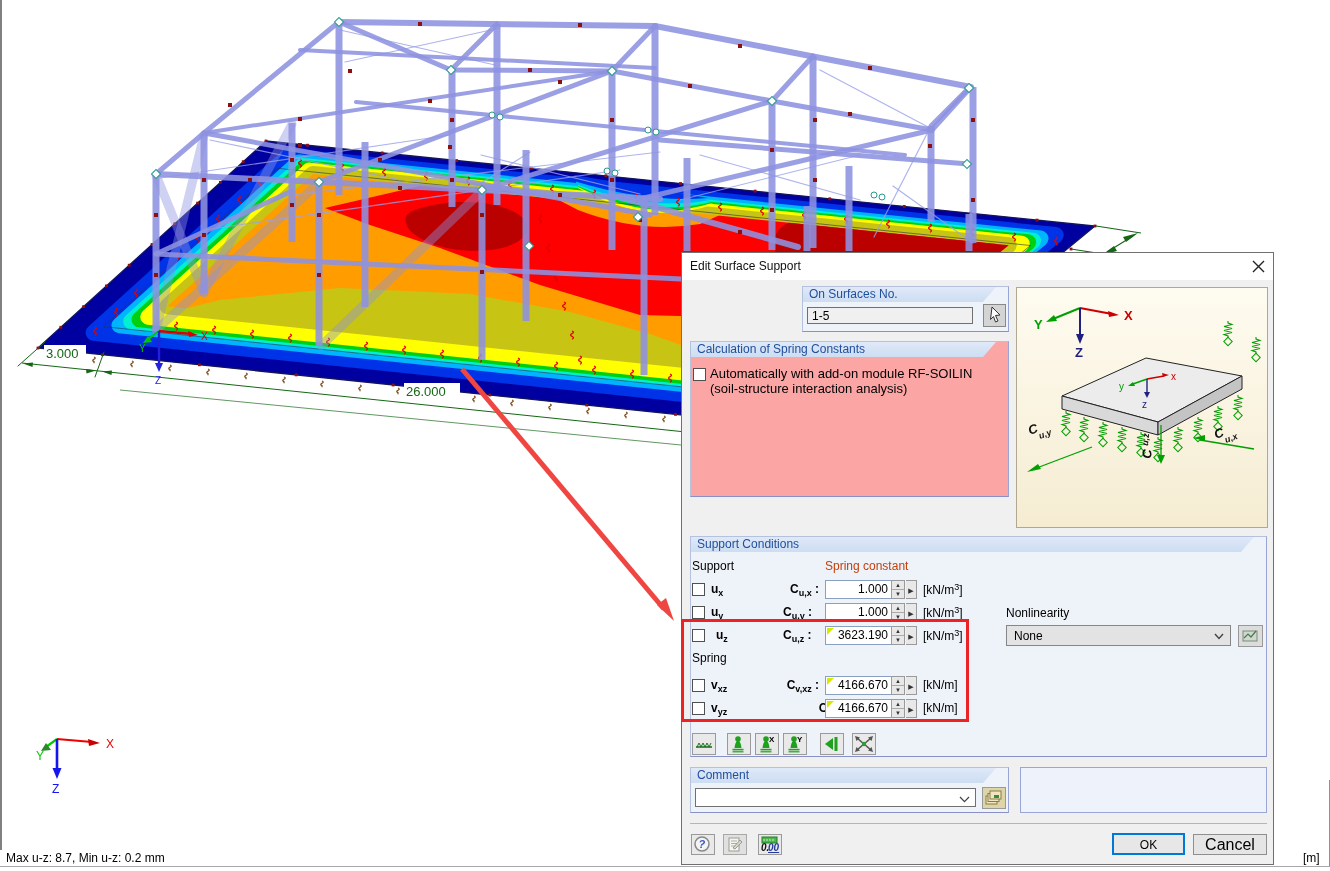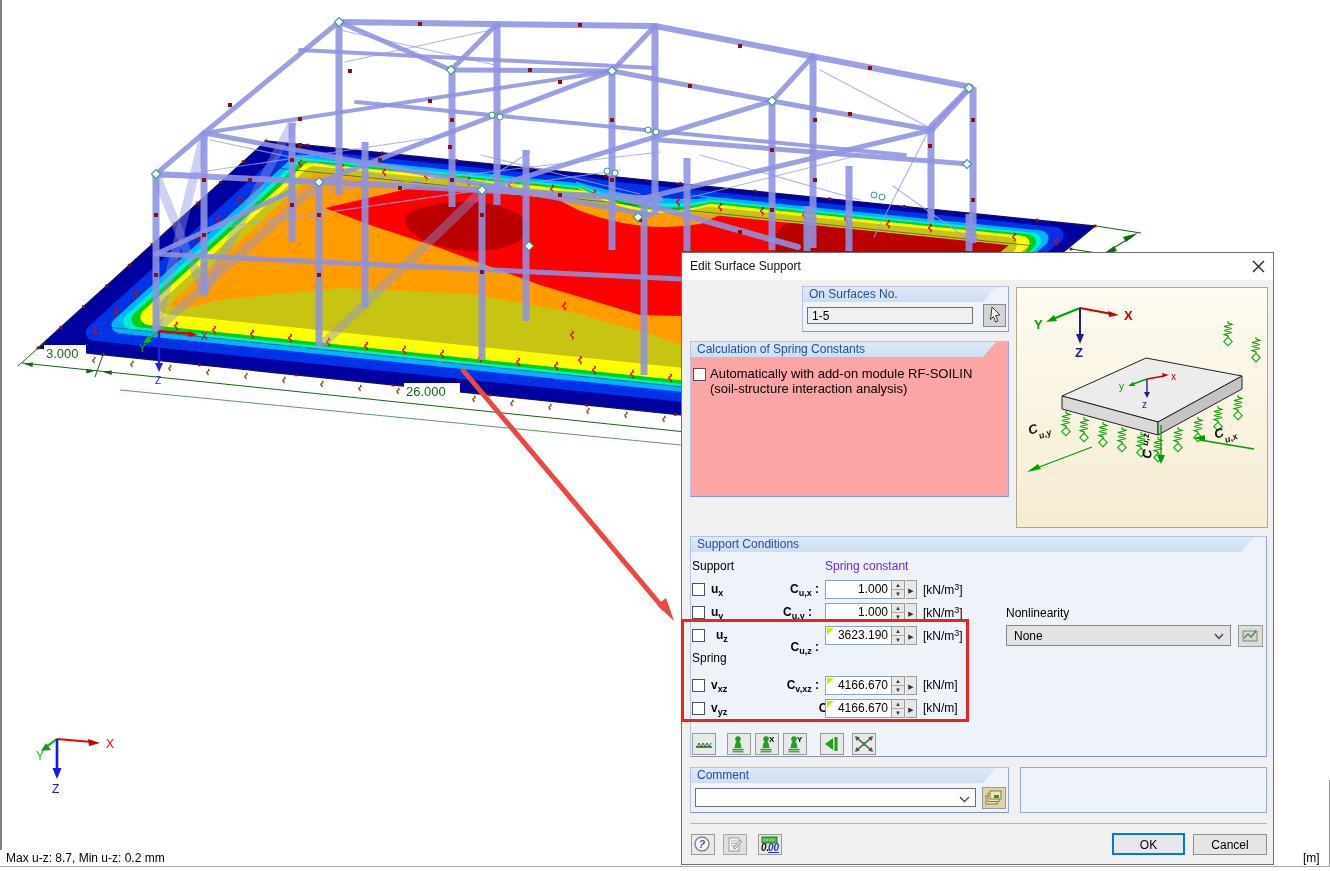--- a/index.html
+++ b/index.html
@@ -370,21 +370,21 @@
       <path d="M 145,177 l -4,-9 l 8,0 z" fill="#00a000"></path>
       <text x="200" y="152" font-size="13" font-weight="bold" fill="#111" transform="rotate(-20 200 152)" font-style="italic">C</text>
       <text x="210" y="156" font-size="9" font-weight="bold" fill="#111" transform="rotate(-20 210 156)" font-style="italic">u,x</text>
       <line x1="238" y1="162" x2="184" y2="153" stroke="#00a000" stroke-width="1.3"></line>
       <path d="M 177,151 l 12,-3 l 0,6 z" fill="#00a000"></path>
     </svg>
     <div style="position:absolute;left:8px;top:283px;width:577px;height:221px;background:#eef2f9;border:1px solid #b4c2de;border-bottom-color:#8890c8;border-right-color:#98a4d4;">
       <div style="position:absolute;left:0;top:0;width:563px;height:15px;background:linear-gradient(#dfe9f8,#cdddf2);clip-path:polygon(0 0,100% 0,calc(100% - 13px) 100%,0 100%);"></div>
       <div style="position:absolute;left:6px;top:0px;font-size:12px;color:#1f4e9c;">Support Conditions</div>
       <div style="position:absolute;left:1px;top:22px;font-size:12px;color:#000;">Support</div>
-      <div style="position:absolute;left:134px;top:22px;font-size:12px;color:#6d28d9;">Spring constant</div>
+      <div style="position:absolute;left:134px;top:22px;font-size:12px;color:#c2410c;">Spring constant</div>
       <div style="position:absolute;left:1px;top:46px;width:13px;height:13px;background:#fff;border:1px solid #505050;"></div>
       <div style="position:absolute;left:20px;top:45px;font-size:12px;font-weight:bold;color:#000;">u<span style="font-size:9px;vertical-align:-3px">x</span></div>
       <div style="position:absolute;left:92px;top:45px;width:36px;text-align:right;font-size:12px;font-weight:bold;color:#000;">C<span style="font-size:9px;vertical-align:-3px">u,x</span> :</div>
       <div style="position:absolute;left:134px;top:43px;width:67px;height:19px;background:#fff;border:1px solid #8aa0c0;">
         <div style="position:absolute;right:3px;top:1px;font-size:12px;color:#000;">1.000</div>
       </div>
       <div style="position:absolute;left:201px;top:43px;width:13px;height:19px;background:#e8e8e8;border:1px solid #9a9a9a;border-left:none;font-size:6px;color:#333;text-align:center;line-height:9px;">
         <div style="border-bottom:1px solid #aaa;height:9px;">▲</div>
         <div>▼</div>
       </div>
@@ -397,21 +397,21 @@
         <div style="position:absolute;right:3px;top:1px;font-size:12px;color:#000;">1.000</div>
       </div>
       <div style="position:absolute;left:201px;top:66px;width:13px;height:19px;background:#e8e8e8;border:1px solid #9a9a9a;border-left:none;font-size:6px;color:#333;text-align:center;line-height:9px;">
         <div style="border-bottom:1px solid #aaa;height:9px;">▲</div>
         <div>▼</div>
       </div>
       <div style="position:absolute;left:215px;top:66px;width:11px;height:19px;background:#e8e8e8;border:1px solid #9a9a9a;border-left:none;font-size:7px;color:#333;text-align:center;line-height:19px;">▶</div>
       <div style="position:absolute;left:232px;top:68px;font-size:12px;color:#000;">[kN/m<span style="font-size:9px;vertical-align:4px">3</span>]</div>
       <div style="position:absolute;left:1px;top:92px;width:13px;height:13px;background:#fff;border:1px solid #505050;"></div>
       <div style="position:absolute;left:25px;top:91px;font-size:12px;font-weight:bold;color:#000;">u<span style="font-size:9px;vertical-align:-3px">z</span></div>
-      <div style="position:absolute;left:92px;top:91px;width:36px;text-align:right;font-size:12px;font-weight:bold;color:#000;margin-top:12px;">C<span style="font-size:9px;vertical-align:-3px">u,z</span> :</div>
+      <div style="position:absolute;left:92px;top:91px;width:36px;font-size:12px;font-weight:bold;color:#000;">C<span style="font-size:9px;vertical-align:-3px">u,z</span> :</div>
       <div style="position:absolute;left:134px;top:89px;width:67px;height:19px;background:#fff;border:1px solid #8aa0c0;">
         <div style="position:absolute;left:1px;top:1px;width:0;height:0;border-top:7px solid #d8e800;border-right:7px solid transparent;"></div>
         <div style="position:absolute;right:3px;top:1px;font-size:12px;color:#000;">3623.190</div>
       </div>
       <div style="position:absolute;left:201px;top:89px;width:13px;height:19px;background:#e8e8e8;border:1px solid #9a9a9a;border-left:none;font-size:6px;color:#333;text-align:center;line-height:9px;">
         <div style="border-bottom:1px solid #aaa;height:9px;">▲</div>
         <div>▼</div>
       </div>
       <div style="position:absolute;left:215px;top:89px;width:11px;height:19px;background:#e8e8e8;border:1px solid #9a9a9a;border-left:none;font-size:7px;color:#333;text-align:center;line-height:19px;">▶</div>
       <div style="position:absolute;left:232px;top:91px;font-size:12px;color:#000;">[kN/m<span style="font-size:9px;vertical-align:4px">3</span>]</div>
@@ -512,17 +512,17 @@
         <path d="M7,6 h6 M7,8.5 h6 M7,11 h4" stroke="#aaa" stroke-width="1"></path>
         <path d="M9,13 L16,5 L18,7 L11,14 z" fill="#d8d8c8" stroke="#888" stroke-width="0.8"></path>
       </svg></div>
     <div style="position:absolute;left:76px;top:581px;width:24px;height:21px;background:#e9e9e9;border:1px solid #9a9a9a;"><svg width="22" height="19">
         <rect x="3" y="2" width="15" height="6" fill="#49b849" stroke="#2a7a2a"></rect>
         <path d="M5,4 v2 M8,4 v2 M11,4 v2 M14,4 v2" stroke="#d0f0d0" stroke-width="1"></path>
         <text x="2" y="16" font-size="10" font-weight="bold" font-style="italic" fill="#111">0.</text>
         <text x="9" y="16" font-size="10" font-weight="bold" font-style="italic" fill="#223a9a" text-decoration="underline">00</text>
       </svg></div>
     <div style="position:absolute;left:430px;top:580px;width:73px;height:22px;background:#e7e7e7;border:2px solid #0078d7;font-size:12px;color:#000;text-align:center;line-height:20px;box-sizing:border-box;">OK</div>
-    <div style="position:absolute;left:511px;top:581px;width:74px;height:21px;background:#e5e5e5;border:1px solid #8f8f8f;font-size:12px;color:#000;text-align:center;line-height:20px;box-sizing:border-box;">Cancel</div>
+    <div style="position:absolute;left:511px;top:581px;width:74px;height:21px;background:#e5e5e5;border:1px solid #8f8f8f;font-size:16px;color:#000;text-align:center;line-height:20px;box-sizing:border-box;">Cancel</div>
   </div>
 <div style="position:absolute;left:681px;top:619px;width:288px;height:103px;border:3px solid #ec2224;"></div>
 <div class="lbl" style="left:6px;top:851px;font-size:12px;">Max u-z: 8.7, Min u-z: 0.2 mm</div>
 <div class="lbl" style="left:1303px;top:851px;font-size:12px;">[m]</div>
 
 </body></html>

